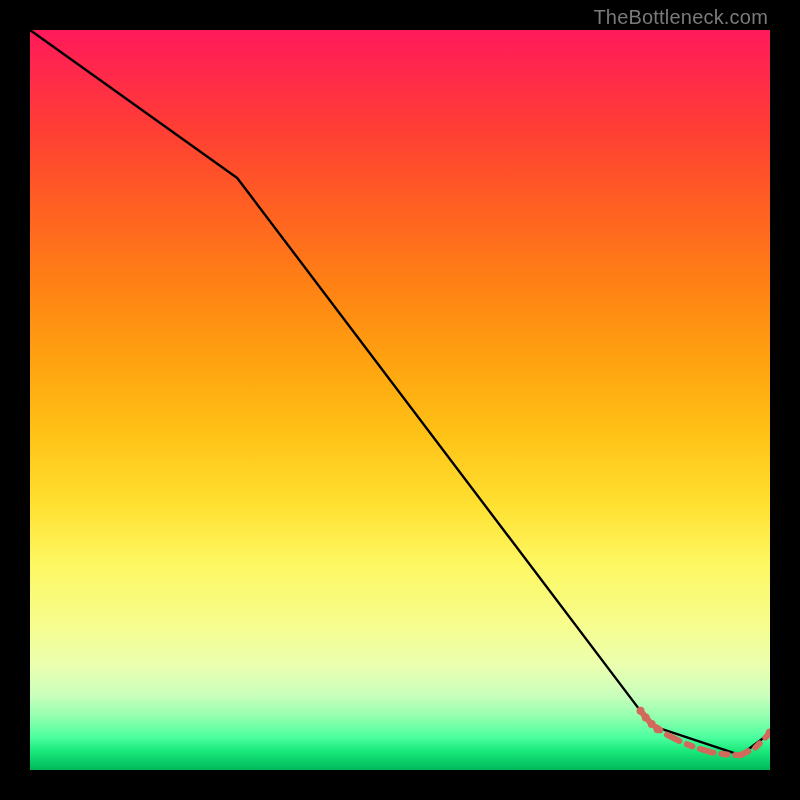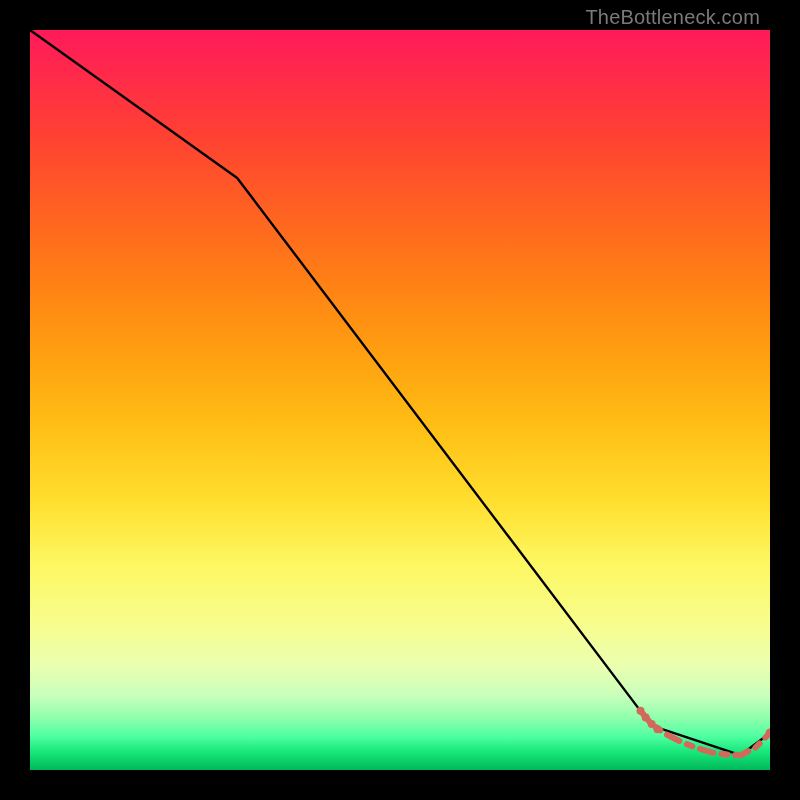--- a/index.html
+++ b/index.html
@@ -48,21 +48,21 @@
     position: absolute;
     left: 30px;
     top: 30px;
     width: 740px;
     height: 740px;
     pointer-events: none;
   }
   .watermark {
     position: absolute;
     top: 6px;
-    right: 40px;
+    right: 32px;
     color: #7a7a7a;
     font-size: 20px;
     font-weight: 500;
     letter-spacing: 0.2px;
     pointer-events: none;
   }
 </style>
 </head>
 <body>
 

